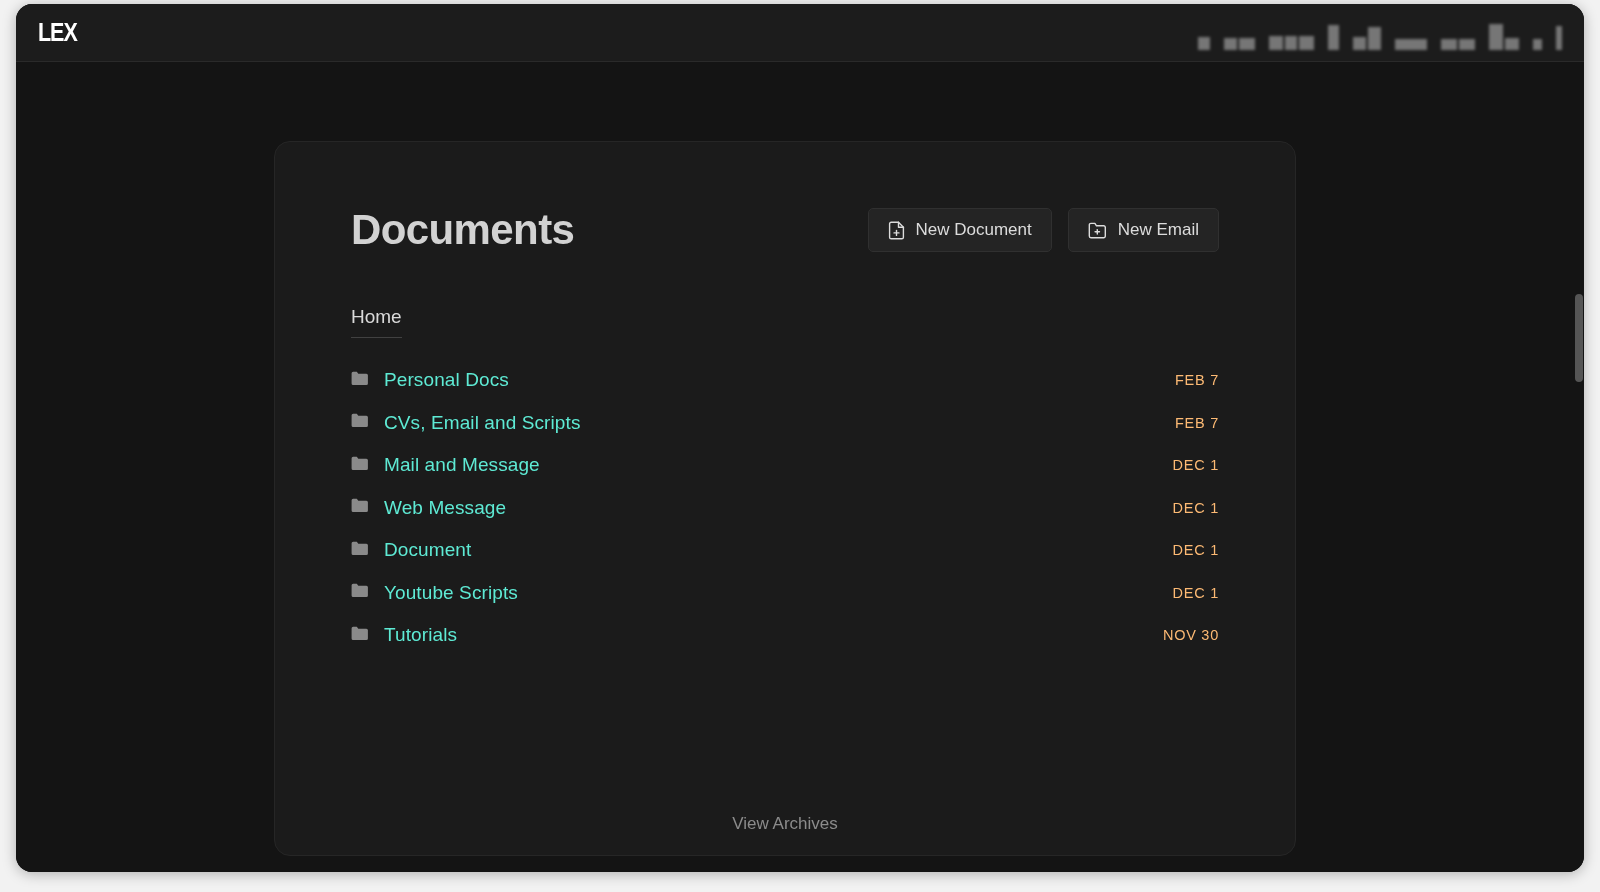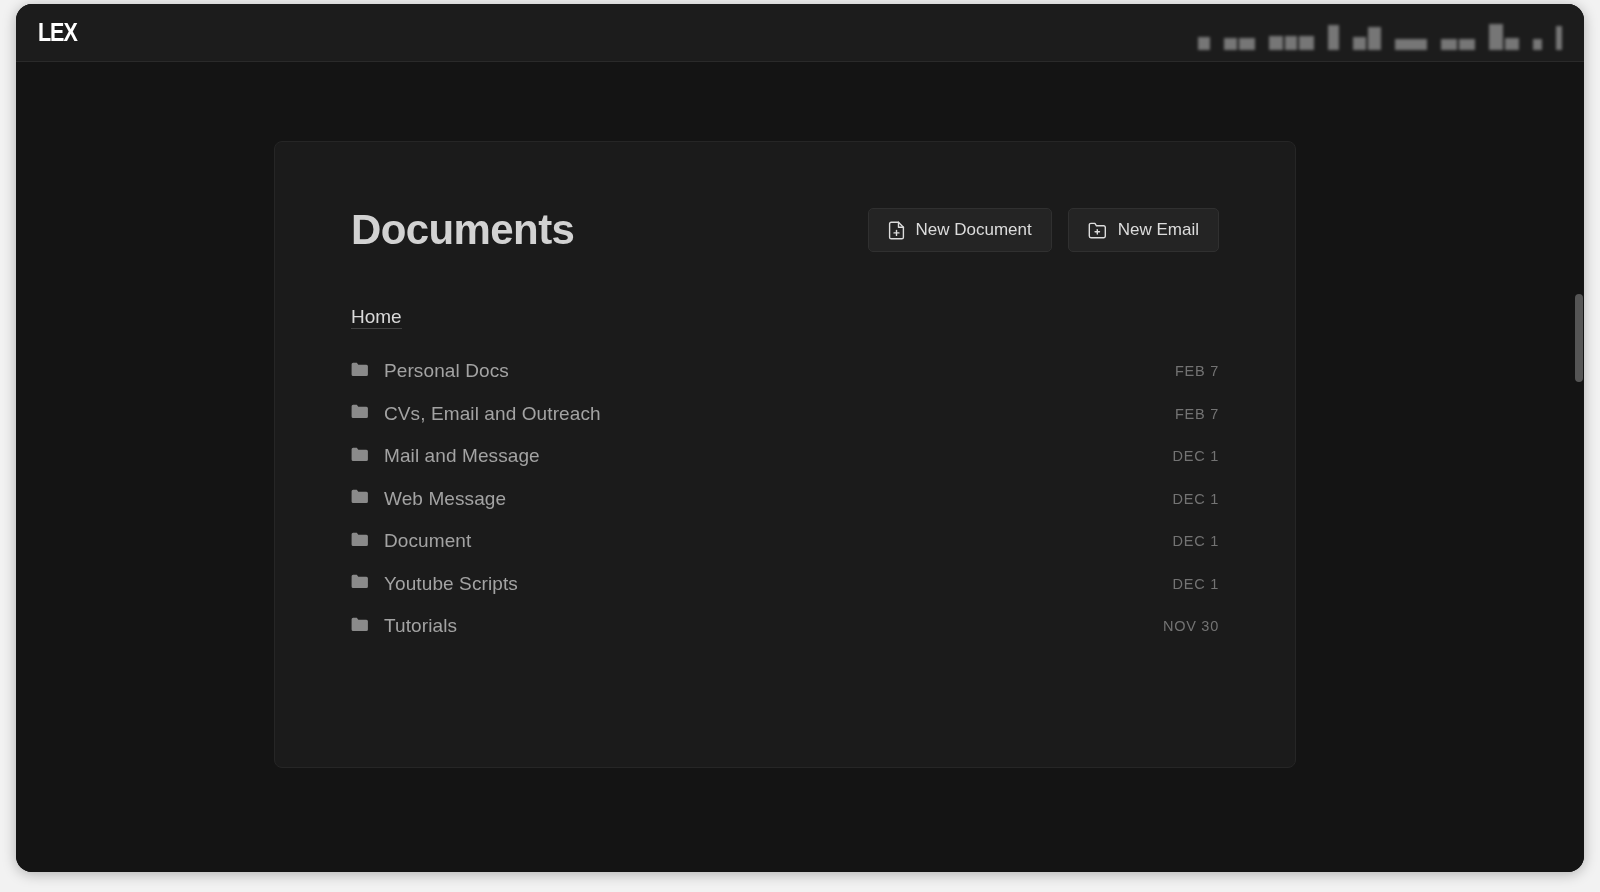--- a/index.html
+++ b/index.html
@@ -73,24 +73,24 @@
     background: #141414;
     overflow: hidden;
   }
 
   
   .card {
     position: absolute;
     left: 258px;
     top: 79px;
     width: 1022px;
-    height: 627px;
+    height: 715px;
     background: #1b1b1b;
     border: 1px solid #262626;
-    border-radius: 8px;
+    border-radius: 16px;
     padding: 66px 76px 0 76px;
   }
 
   .card-header {
     display: flex;
     align-items: center;
     justify-content: space-between;
   }
 
   .page-title {
@@ -119,45 +119,46 @@
     white-space: nowrap;
   }
   .action-btn svg { display: block; flex: 0 0 auto; }
 
   
   .breadcrumb-wrap { margin-top: 54px; }
   .breadcrumb {
     display: inline-block;
     color: #dadada;
     font-size: 19px;
+    padding-bottom: 9px;
     border-bottom: 1px solid #414141;
     cursor: pointer;
   }
 
   
   .folder-list { margin-top: 21px; }
 
   .folder-row {
     display: flex;
     align-items: center;
     justify-content: space-between;
     height: 42.5px;
     cursor: pointer;
   }
 
   .folder-left { display: flex; align-items: center; gap: 15px; }
   .folder-icon { display: block; flex: 0 0 auto; }
   .folder-name {
     font-size: 19px;
-    color: #a3a3a3;
+    color: #5eead4;
     letter-spacing: 0.1px;
   }
   .folder-date {
     font-size: 14.5px;
-    color: #737373;
+    color: #fdba74;
     letter-spacing: 0.75px;
   }
 
   
   .card-footer {
     position: absolute;
     left: 0;
     right: 0;
     bottom: 21px;
     text-align: center;
@@ -283,21 +284,21 @@
                 </svg></span>
               <span class="folder-name">Personal Docs</span>
             </div>
             <span class="folder-date">FEB 7</span>
           </div>
           <div class="folder-row">
             <div class="folder-left">
               <span class="folder-icon"><svg width="18" height="15" viewBox="0 0 18 15" fill="#8a8a8a">
                   <path d="M0.6 2.2a1.5 1.5 0 0 1 1.5-1.5h3.7l1.5 2.1h8.1a1.5 1.5 0 0 1 1.5 1.5v8.1a1.5 1.5 0 0 1-1.5 1.5H2.1a1.5 1.5 0 0 1-1.5-1.5z"></path>
                 </svg></span>
-              <span class="folder-name">CVs, Email and Outreach</span>
+              <span class="folder-name">CVs, Email and Scripts</span>
             </div>
             <span class="folder-date">FEB 7</span>
           </div>
           <div class="folder-row">
             <div class="folder-left">
               <span class="folder-icon"><svg width="18" height="15" viewBox="0 0 18 15" fill="#8a8a8a">
                   <path d="M0.6 2.2a1.5 1.5 0 0 1 1.5-1.5h3.7l1.5 2.1h8.1a1.5 1.5 0 0 1 1.5 1.5v8.1a1.5 1.5 0 0 1-1.5 1.5H2.1a1.5 1.5 0 0 1-1.5-1.5z"></path>
                 </svg></span>
               <span class="folder-name">Mail and Message</span>
             </div>
@@ -334,20 +335,23 @@
             <div class="folder-left">
               <span class="folder-icon"><svg width="18" height="15" viewBox="0 0 18 15" fill="#8a8a8a">
                   <path d="M0.6 2.2a1.5 1.5 0 0 1 1.5-1.5h3.7l1.5 2.1h8.1a1.5 1.5 0 0 1 1.5 1.5v8.1a1.5 1.5 0 0 1-1.5 1.5H2.1a1.5 1.5 0 0 1-1.5-1.5z"></path>
                 </svg></span>
               <span class="folder-name">Tutorials</span>
             </div>
             <span class="folder-date">NOV 30</span>
           </div>
         </div>
 
+      <div class="card-footer">
+        <span class="view-archives">View Archives</span>
+      </div>
 
     </div>
 
     <div class="scrollbar-track">
       <div class="scrollbar-thumb" style="background: rgb(85, 85, 85);"></div>
     </div>
 
   </div>
 
 </div>

